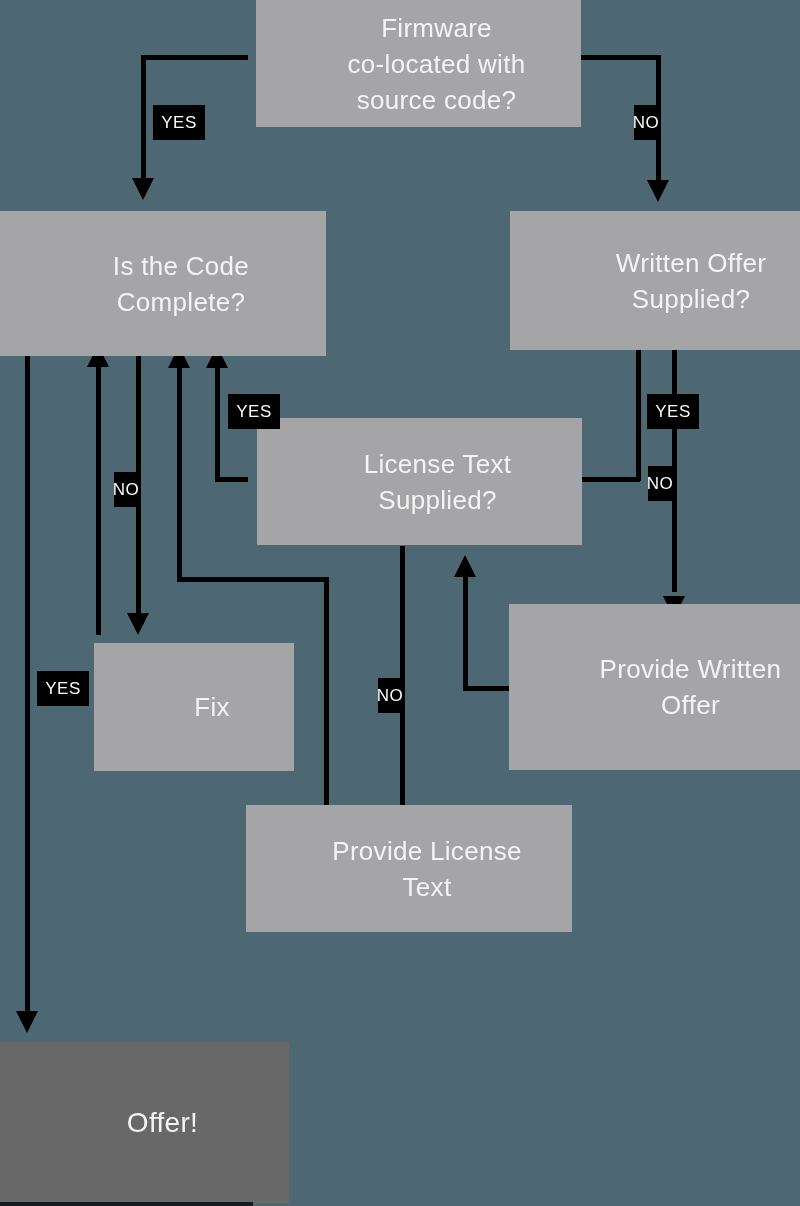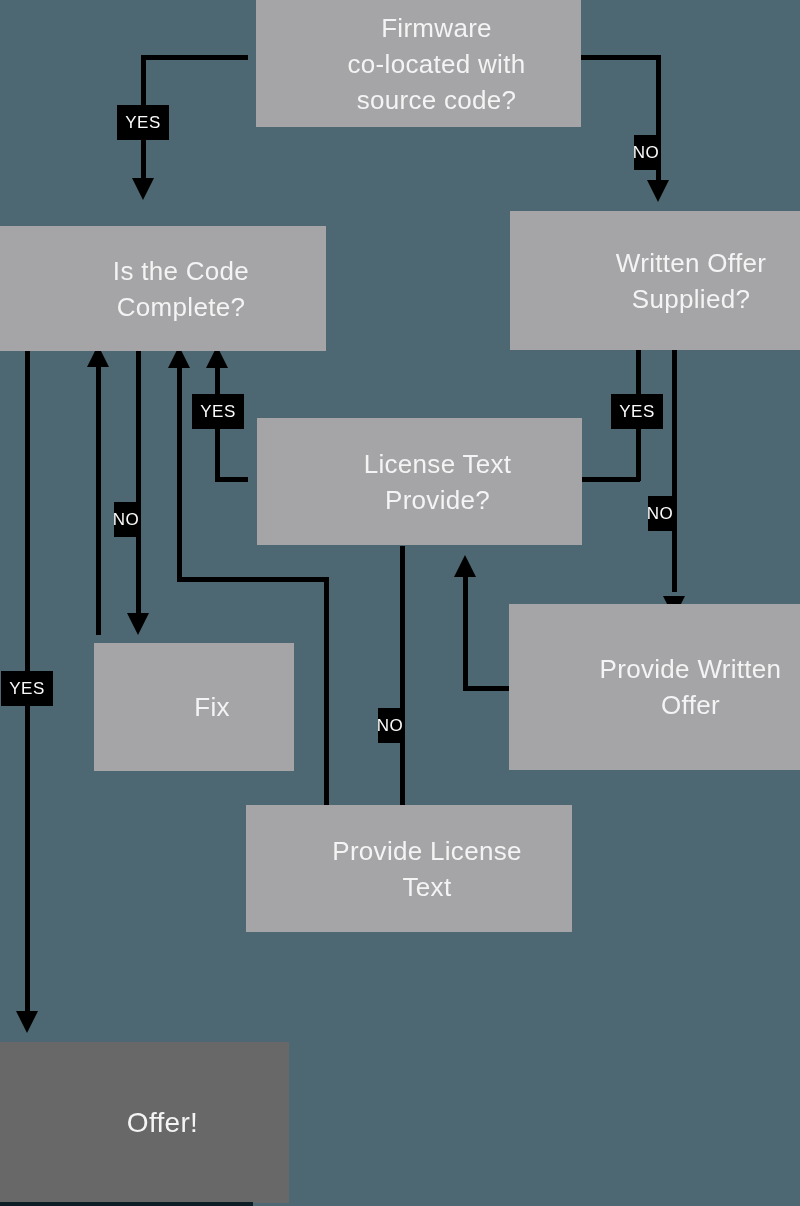--- a/index.html
+++ b/index.html
@@ -28,22 +28,22 @@
   .line{position:absolute;background:var(--edge);z-index:1;}
   .arrow{position:absolute;width:0;height:0;z-index:2;}
   .arrow.down{border-left:11px solid transparent;border-right:11px solid transparent;border-top:22px solid var(--edge);}
   .arrow.up{border-left:11px solid transparent;border-right:11px solid transparent;border-bottom:22px solid var(--edge);}
   .arrow.left{border-top:11px solid transparent;border-bottom:11px solid transparent;border-right:22px solid var(--edge);}
   .elabel{
     position:absolute;background:var(--label-bg);color:var(--label-text);
     display:flex;align-items:center;justify-content:center;
     font-size:17px;font-weight:300;letter-spacing:0.5px;height:35px;z-index:4;
   }
-  .elabel.yes{width:52px;}
-  .elabel.no{width:24px;margin-top:30px;}
+  .elabel.yes{width:52px;margin-left:36px;}
+  .elabel.no{width:24px;}
   .strip{position:absolute;z-index:3;background:var(--done-strip);}
 </style>
 </head>
 <body>
 
 <div class="canvas">
 
   <div class="line" style="left:143px;top:55px;width:105px;height:5px"></div>
   <div class="line" style="left:141px;top:55px;width:5px;height:123px"></div>
   <div class="arrow down" style="left:132px;top:178px"></div>
@@ -91,31 +91,31 @@
   <div class="elabel yes" style="left:192px;top:394px">YES</div>
   <div class="elabel no" style="left:378px;top:678px">NO</div>
   <div class="elabel yes" style="left:611px;top:394px">YES</div>
   <div class="elabel no" style="left:648px;top:466px">NO</div>
 
   <div class="node" style="left:256px;top:0;width:289px;height:127px">
     <span>Firmware
 co-located with
 source code?</span>
   </div>
-  <div class="node" style="left:0;top:226px;width:290px;height:125px">
+  <div class="node" style="left:0;top:211px;width:290px;height:145px">
     <span>Is the Code
 Complete?</span>
   </div>
   <div class="node" style="left:510px;top:211px;width:290px;height:139px">
     <span>Written Offer
 Supplied?</span>
   </div>
   <div class="node" style="left:257px;top:418px;width:289px;height:127px">
     <span>License Text
-Provide?</span>
+Supplied?</span>
   </div>
   <div class="node" style="left:94px;top:643px;width:164px;height:128px">
     <span>Fix</span>
   </div>
   <div class="node" style="left:509px;top:604px;width:291px;height:166px">
     <span>Provide Written
 Offer</span>
   </div>
   <div class="node" style="left:246px;top:805px;width:290px;height:127px">
     <span>Provide License

